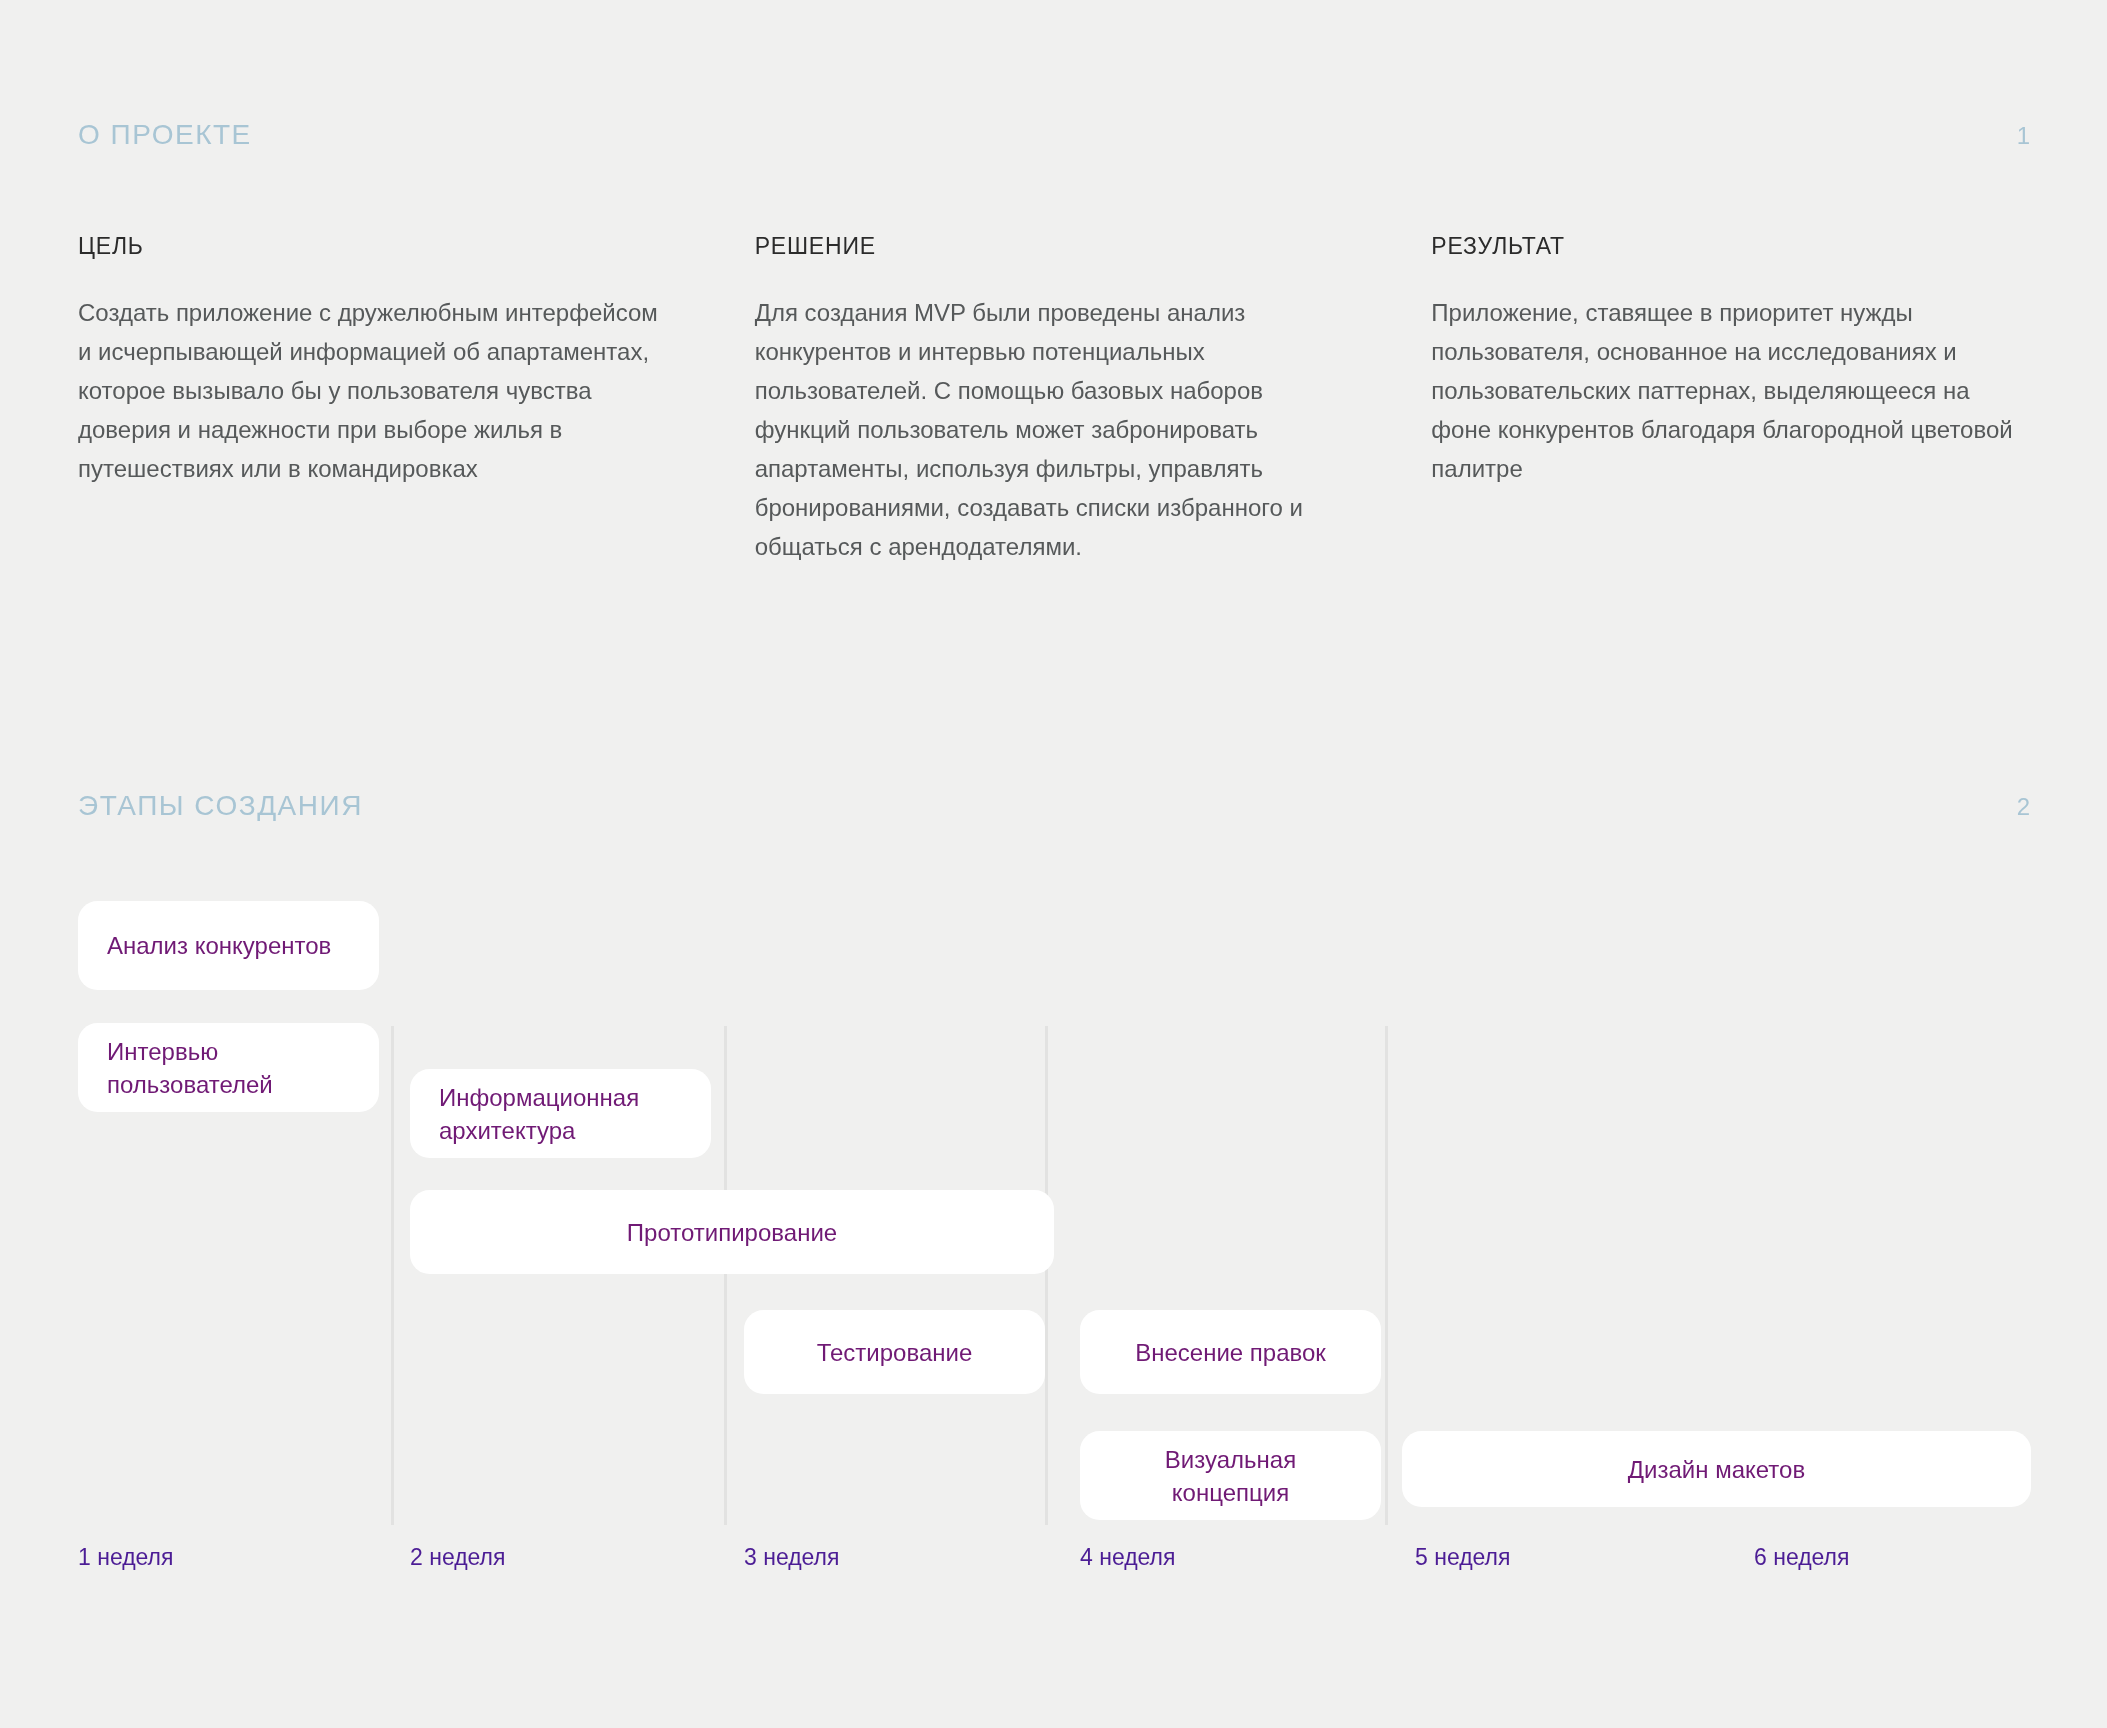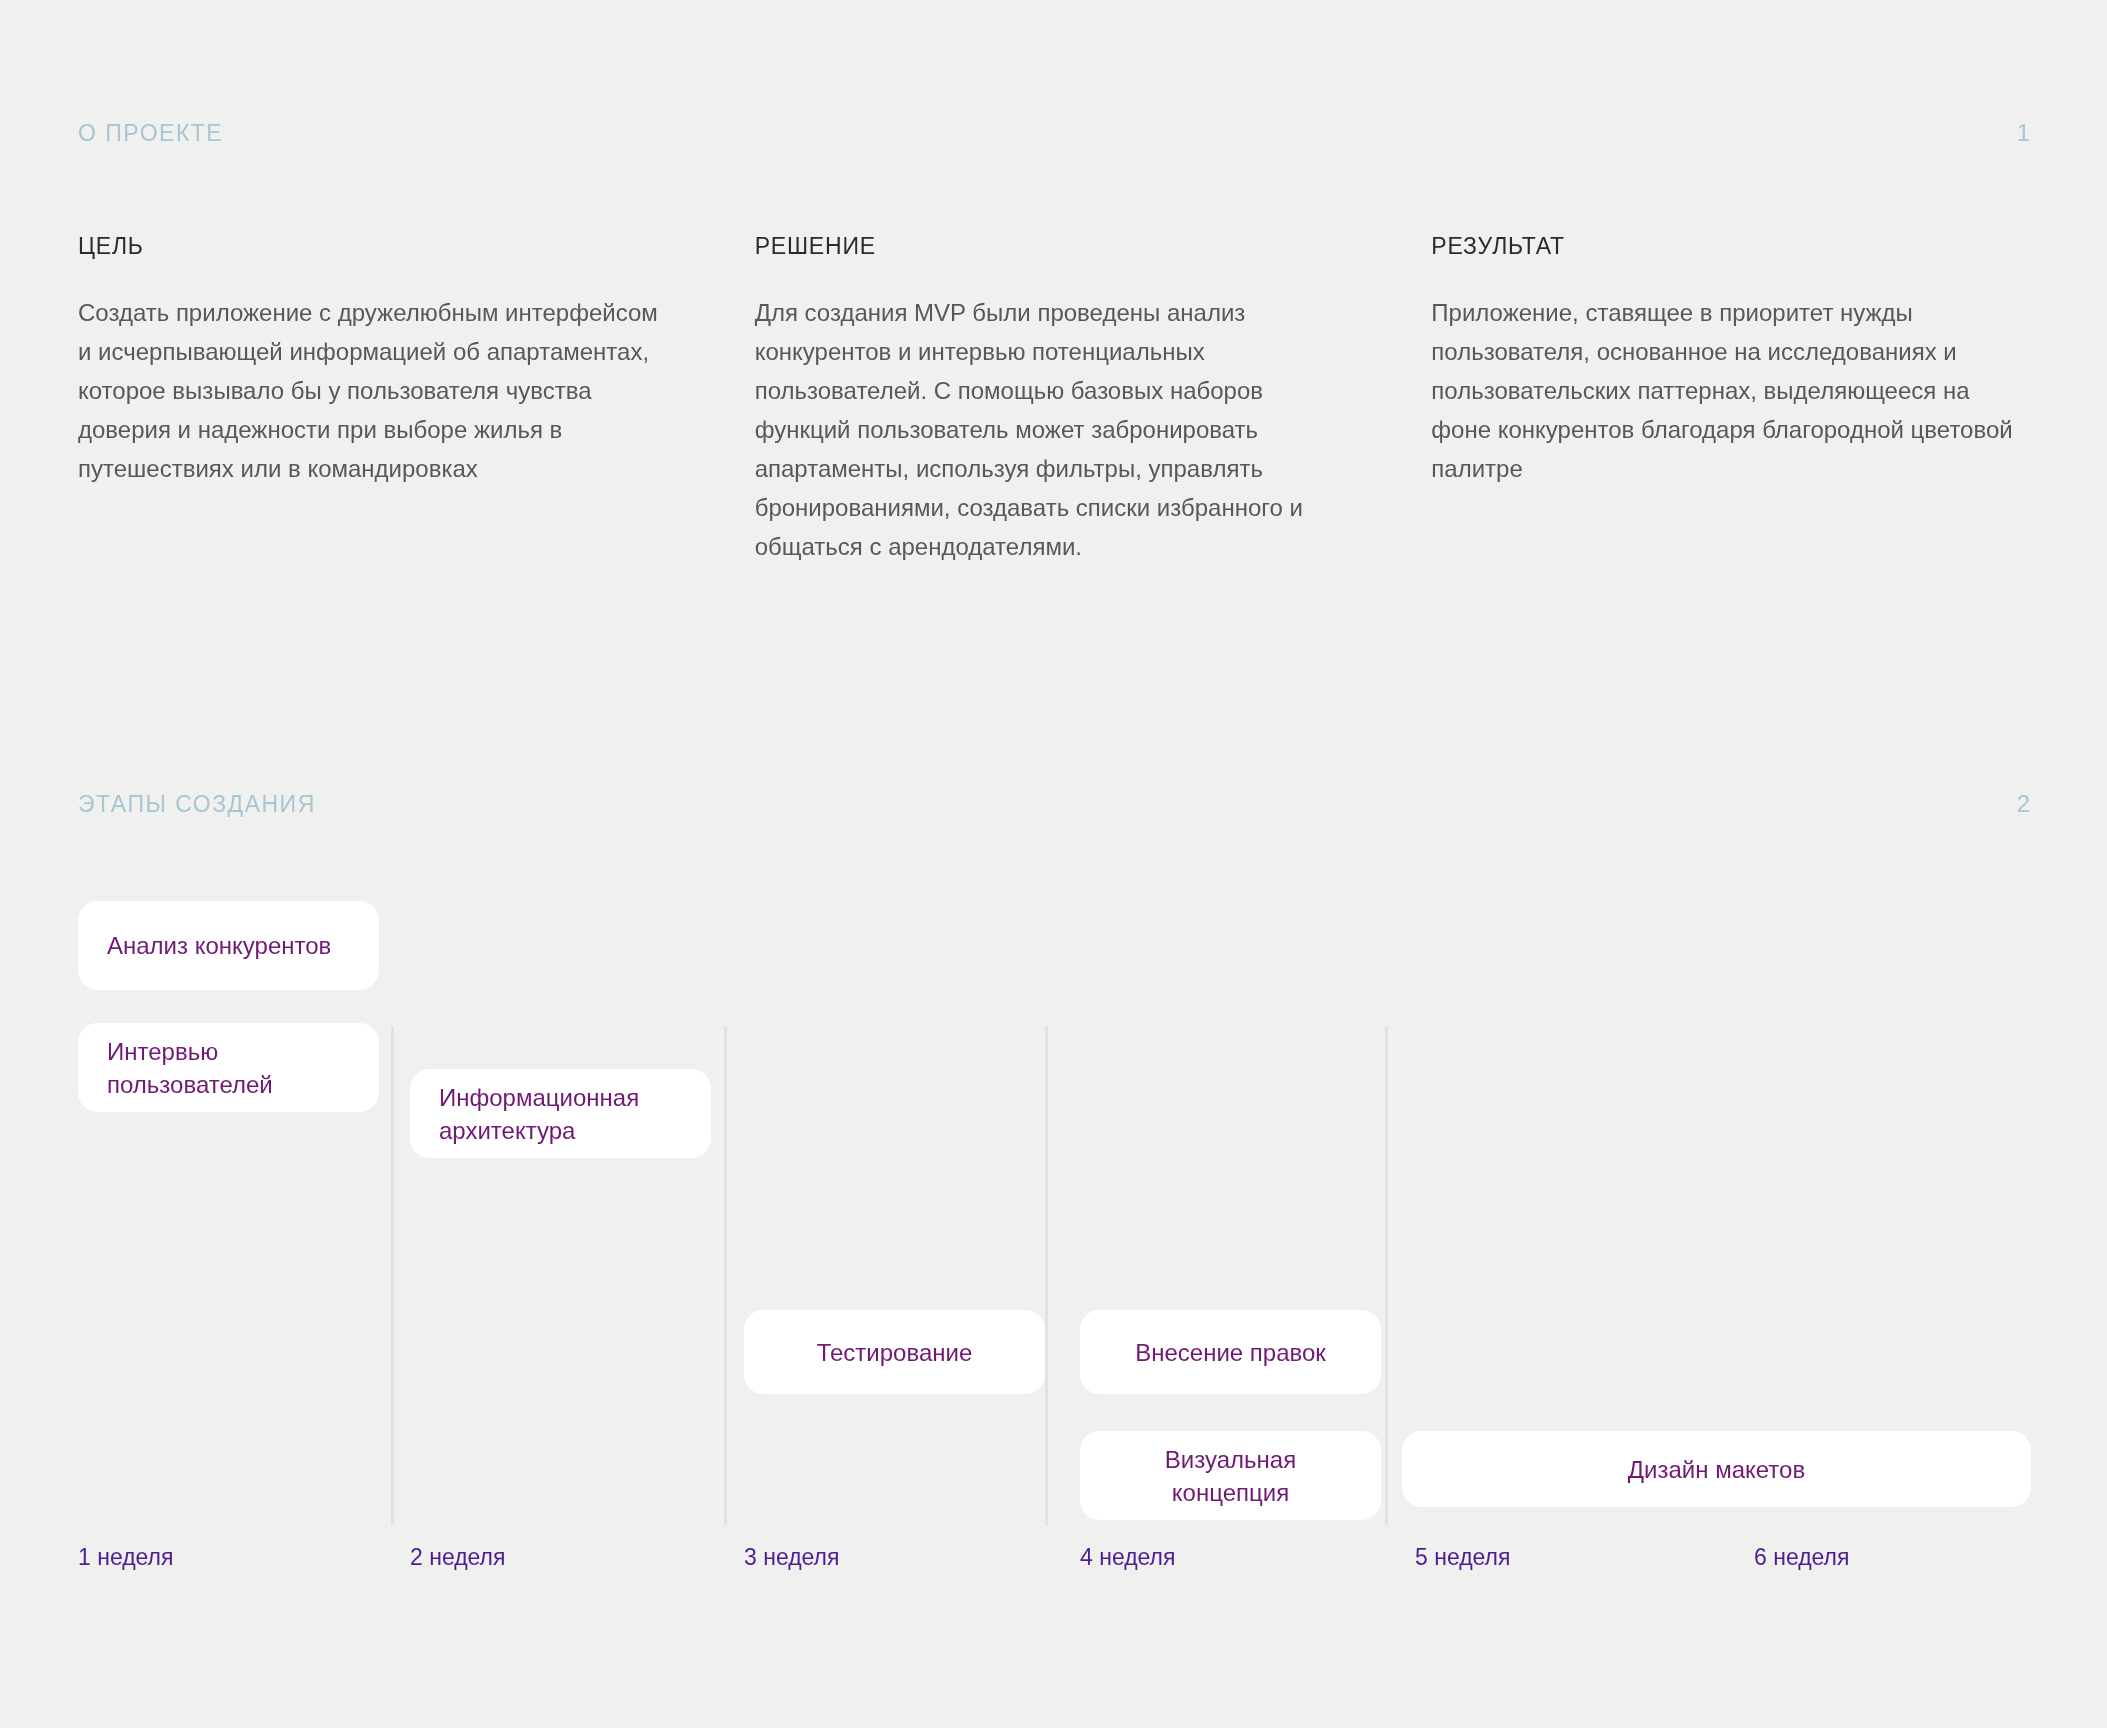--- a/index.html
+++ b/index.html
@@ -12,21 +12,21 @@
     position:relative;
   }
 
   
   .section-head {
     position:absolute;
     left:78px; right:78px;
     display:flex; align-items:baseline; justify-content:space-between;
   }
   .section-title {
-    font-size:23px; letter-spacing:1.5px; color:#a8c5d4; font-weight:400;
+    font-size:28px; letter-spacing:1.5px; color:#a8c5d4; font-weight:400;
     white-space:nowrap;
   }
   .section-num {
     font-size:24px; color:#a8c5d4; font-weight:400;
   }
 
   #about-head { top:119px; }
   #stages-head { top:790px; }
 
   .columns {
@@ -117,20 +117,23 @@
   </div>
 
   <div class="tl-card left" style="left:78px;  top:157px; width:301px; height:89px;">
     <span>Интервью пользователей</span>
   </div>
 
   <div class="tl-card left" style="left:410px;  top:203px; width:301px; height:89px;">
     <span>Информационная архитектура</span>
   </div>
 
+  <div class="tl-card center" style="left:410px;  top:324px; width:644px; height:84px;">
+    <span>Прототипирование</span>
+  </div>
 
   <div class="tl-card center" style="left:744px;  top:444px; width:301px; height:84px;">
     <span>Тестирование</span>
   </div>
 
   <div class="tl-card center" style="left:1080px; top:444px; width:301px; height:84px;">
     <span>Внесение правок</span>
   </div>
 
   <div class="tl-card center" style="left:1080px; top:565px; width:301px; height:89px;">

